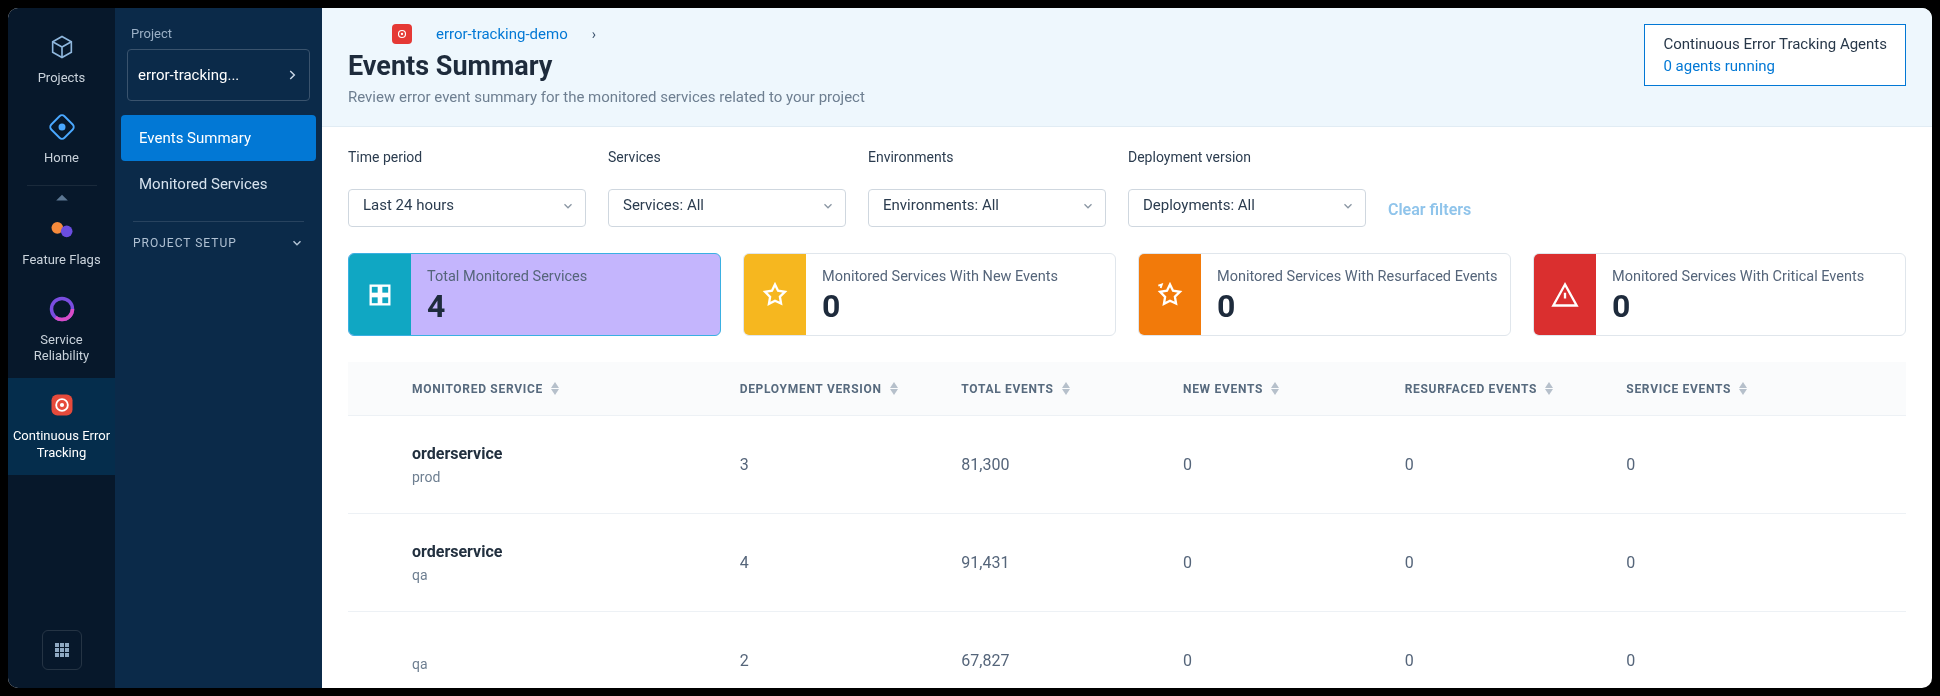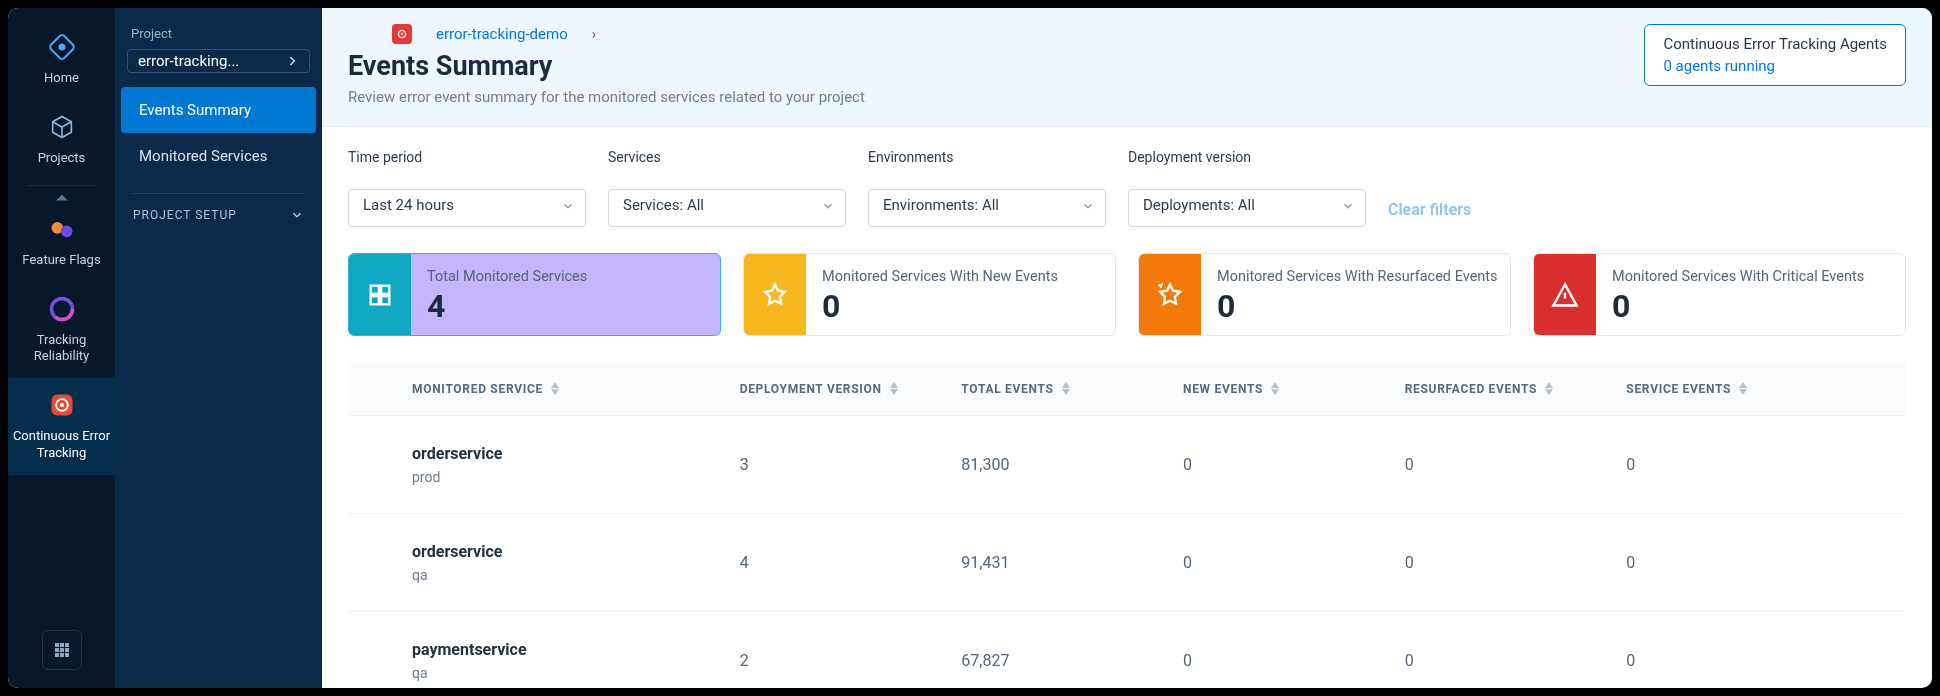--- a/index.html
+++ b/index.html
@@ -67,21 +67,21 @@
     flex-shrink:0;
     display:flex;
     flex-direction:column;
     padding-top: 18px;
   }
   .sidenav-label { font-size:13px; color:#9bb0c6; padding:0 16px 8px; }
   .project-select {
     margin: 0 12px 14px;
     border: 1px solid #3a536d;
     border-radius: 4px;
-    height: 24px;
+    height: 52px;
     display:flex;
     align-items:center;
     justify-content:space-between;
     padding: 0 10px;
     color:#fff;
     font-size:15px;
     cursor:pointer;
   }
   .sidenav-item {
     height: 46px;
@@ -112,21 +112,21 @@
     align-items:flex-start;
   }
   .breadcrumb { display:flex; align-items:center; gap:24px; font-size:15px; color:#0278d5;padding-left:44px; }
   .crumb-icon { width:20px; height:20px; border-radius:4px; background:#e53935; display:flex; align-items:center; justify-content:center; }
   .crumb-icon svg { width:14px; height:14px; }
   .crumb-sep { color:#3a516c; font-size:14px; }
   .title { font-size:27px; font-weight:700; color:#1e2b3c; margin-top:6px; }
   .subtitle { font-size:15px; color:#6e7f91; margin-top:6px; }
   .agents-box {
     border:1px solid #0278d5;
-    border-radius:6px;
+    border-radius:0;
     padding:10px 18px;
     background:#fff;
     font-size:15px;
     min-width:250px;
     cursor:pointer;
   }
   .agents-box .line1 { color:#28384a; }
   .agents-box .line2 { color:#0278d5; margin-top:4px; }
 
   .filters {
@@ -207,35 +207,35 @@
   .chev-svg { width:14px; height:14px; }
 </style>
 </head>
 <body>
 
 <div class="app">
 
   <div class="rail">
     <div class="rail-item">
       <span class="rail-icon">
+        <svg viewBox="0 0 24 24" fill="none" stroke="#8fb7dd" stroke-width="1.4">
+            <path d="M12 3l8 4.5v9L12 21l-8-4.5v-9L12 3z"></path>
+            <path d="M4 7.5l8 4.5 8-4.5M12 12v9"></path>
+          </svg>
+      </span>
+      <span>Projects</span>
+    </div>
+    <div class="rail-item">
+      <span class="rail-icon">
         <svg viewBox="0 0 24 24" fill="none" stroke="#4aa8ff" stroke-width="1.6">
             <rect x="4" y="4" width="16" height="16" rx="3" transform="rotate(45 12 12)"></rect>
             <circle cx="12" cy="12" r="2.2" fill="#4aa8ff"></circle>
           </svg>
       </span>
       <span>Home</span>
-    </div>
-    <div class="rail-item">
-      <span class="rail-icon">
-        <svg viewBox="0 0 24 24" fill="none" stroke="#8fb7dd" stroke-width="1.4">
-            <path d="M12 3l8 4.5v9L12 21l-8-4.5v-9L12 3z"></path>
-            <path d="M4 7.5l8 4.5 8-4.5M12 12v9"></path>
-          </svg>
-      </span>
-      <span>Projects</span>
     </div>
     <div class="rail-divider"></div>
     <div class="rail-chevup">
       <svg viewBox="0 0 12 8" width="14" height="10" fill="#5c7793">
           <path d="M6 2l5 5H1z"></path>
         </svg>
     </div>
     <div class="rail-item">
       <span class="rail-icon">
         <svg viewBox="0 0 24 24">
@@ -245,21 +245,21 @@
       </span>
       <span>Feature Flags</span>
     </div>
     <div class="rail-item">
       <span class="rail-icon">
         <svg viewBox="0 0 24 24">
             <circle cx="12" cy="12" r="9" fill="none" stroke="#7a4de0" stroke-width="3"></circle>
             <circle cx="12" cy="12" r="9" fill="none" stroke="#d94cc6" stroke-width="3" stroke-dasharray="20 40"></circle>
           </svg>
       </span>
-      <span>Tracking Reliability</span>
+      <span>Service Reliability</span>
     </div>
     <div class="rail-item active">
       <span class="rail-icon">
         <svg viewBox="0 0 24 24">
             <rect x="3" y="3" width="18" height="18" rx="5" fill="#e64a3b"></rect>
             <circle cx="12" cy="12" r="5" fill="none" stroke="#fff" stroke-width="1.6"></circle>
             <circle cx="12" cy="12" r="1.8" fill="#fff"></circle>
           </svg>
       </span>
       <span>Continuous Error Tracking</span>
@@ -504,21 +504,20 @@
           <div class="svc-env">qa</div>
         </div>
         <div class="cell">4</div>
         <div class="cell">91,431</div>
         <div class="cell">0</div>
         <div class="cell">0</div>
         <div class="cell">0</div>
       </div>
       <div class="trow">
         <div>
-          <div class="svc-name">paymentservice</div>
           <div class="svc-env">qa</div>
         </div>
         <div class="cell">2</div>
         <div class="cell">67,827</div>
         <div class="cell">0</div>
         <div class="cell">0</div>
         <div class="cell">0</div>
       </div>
     </div>
   </div>

